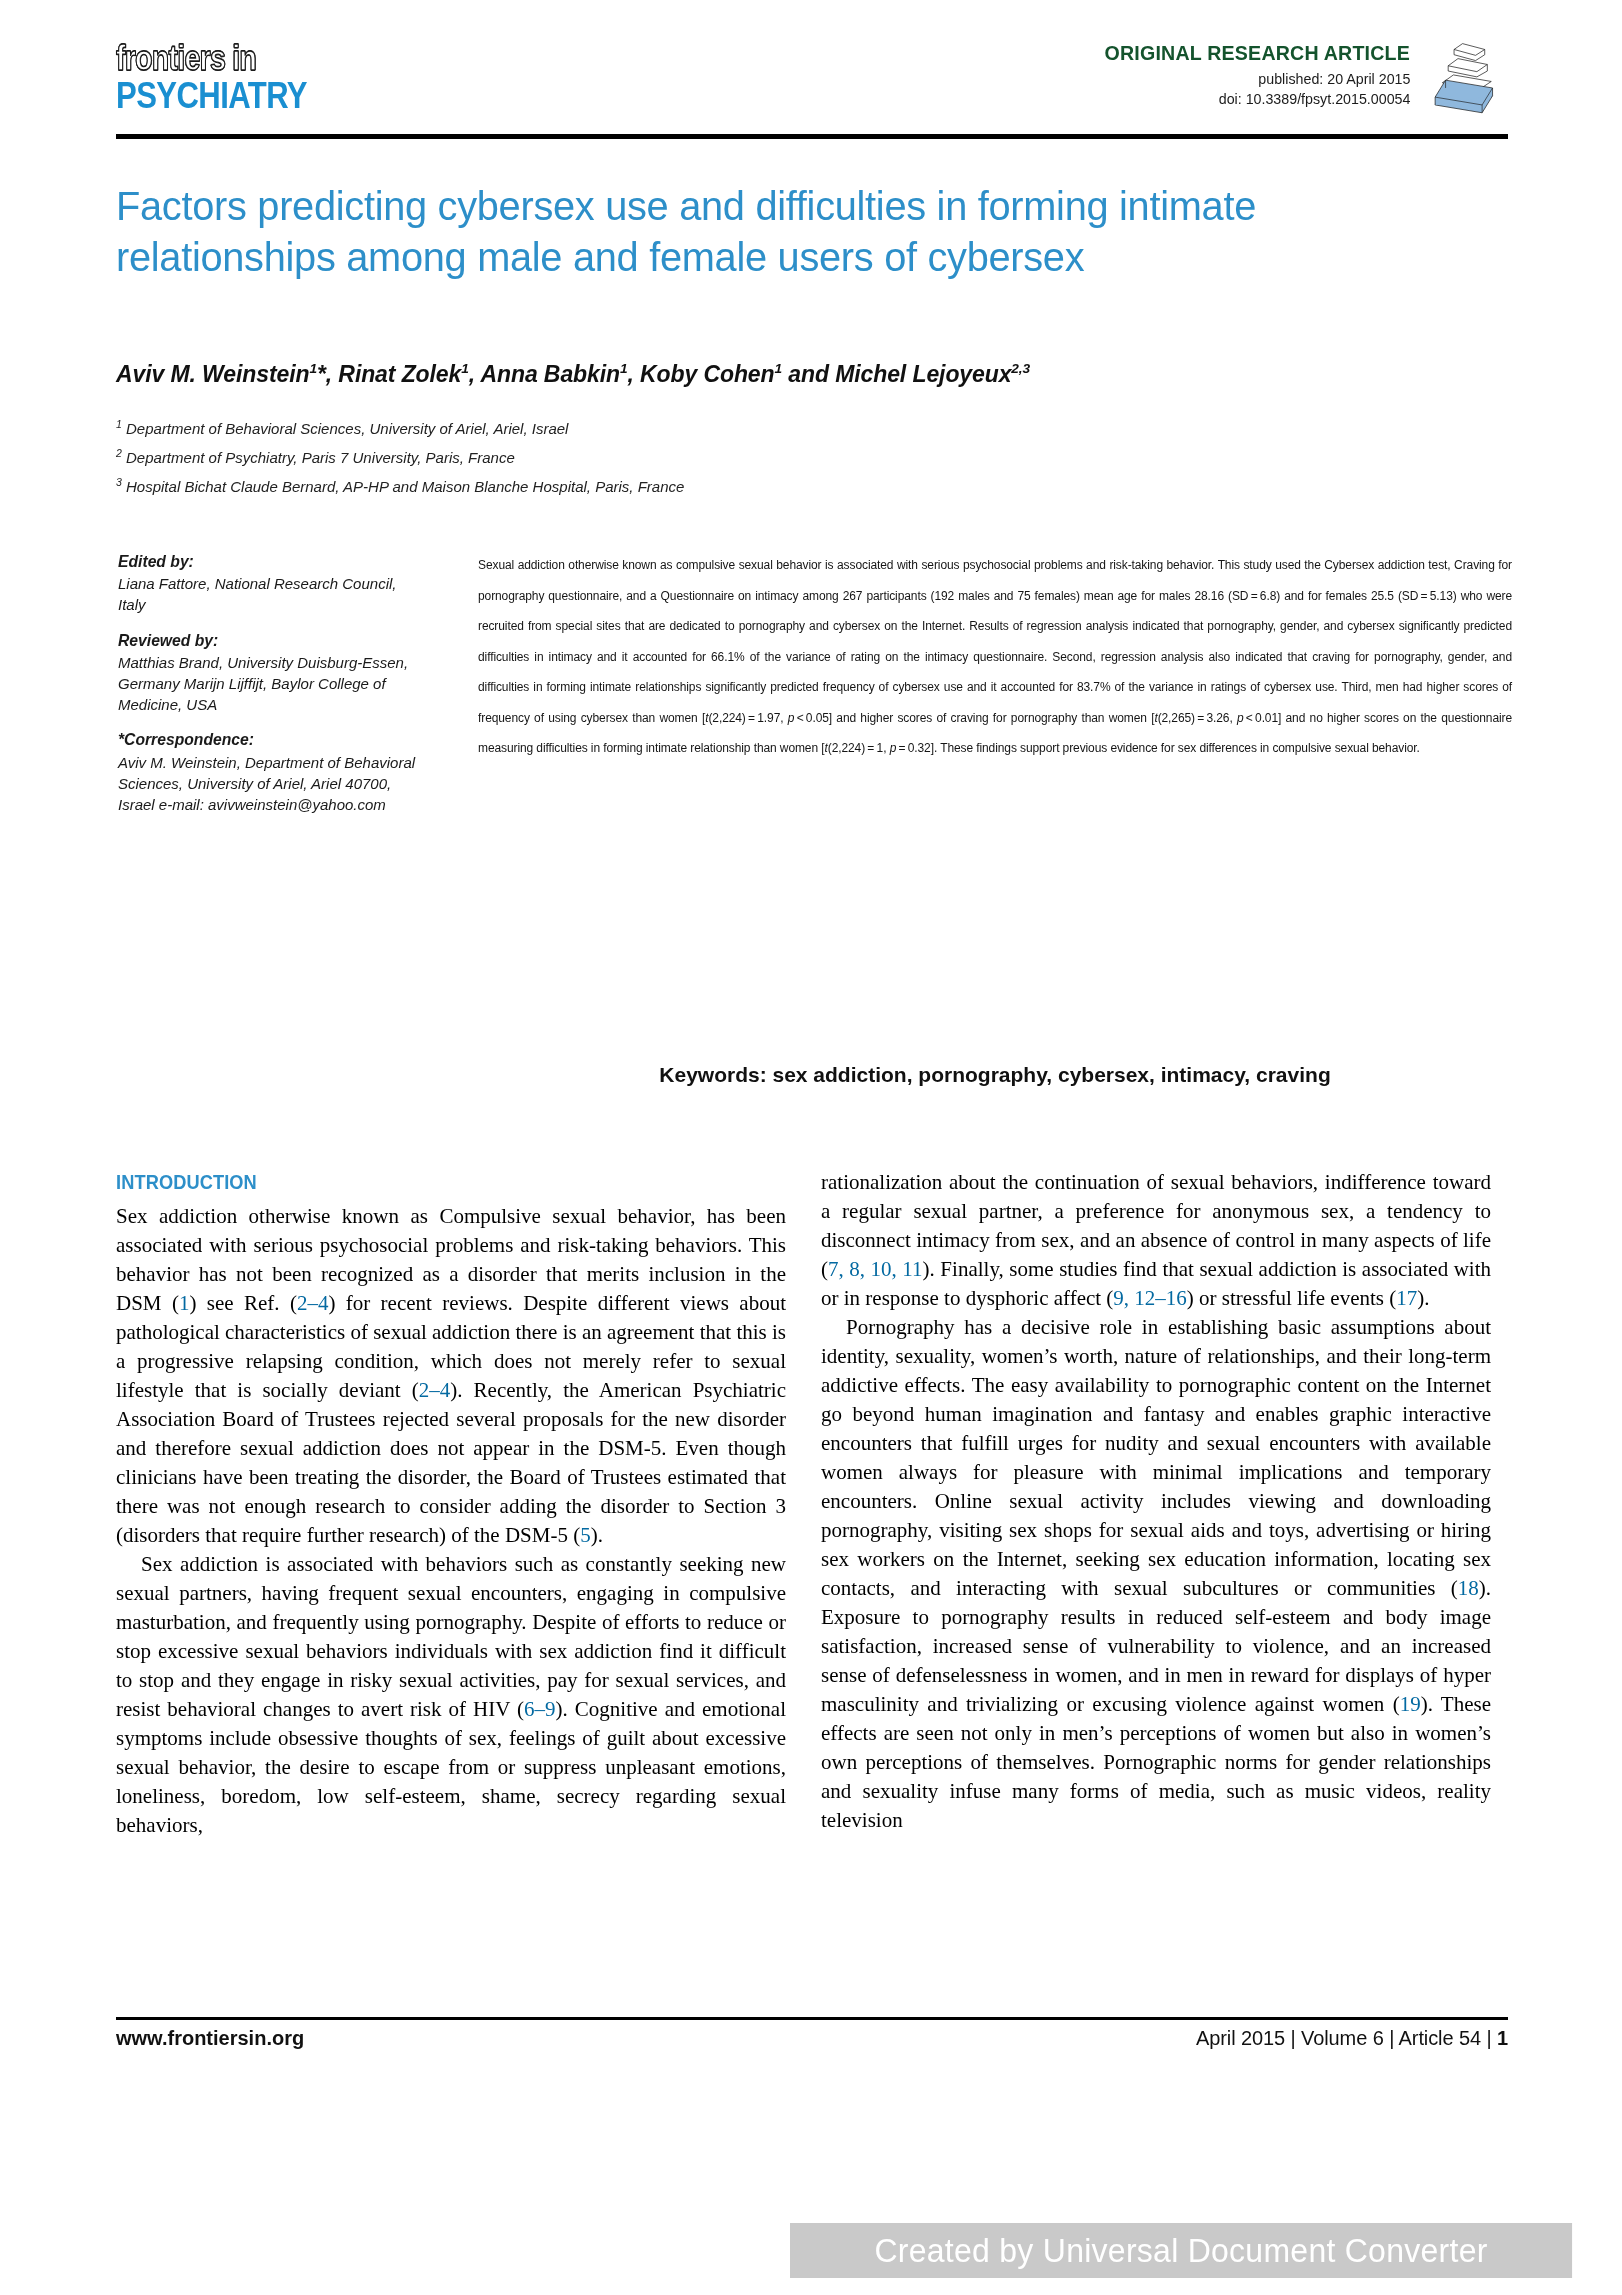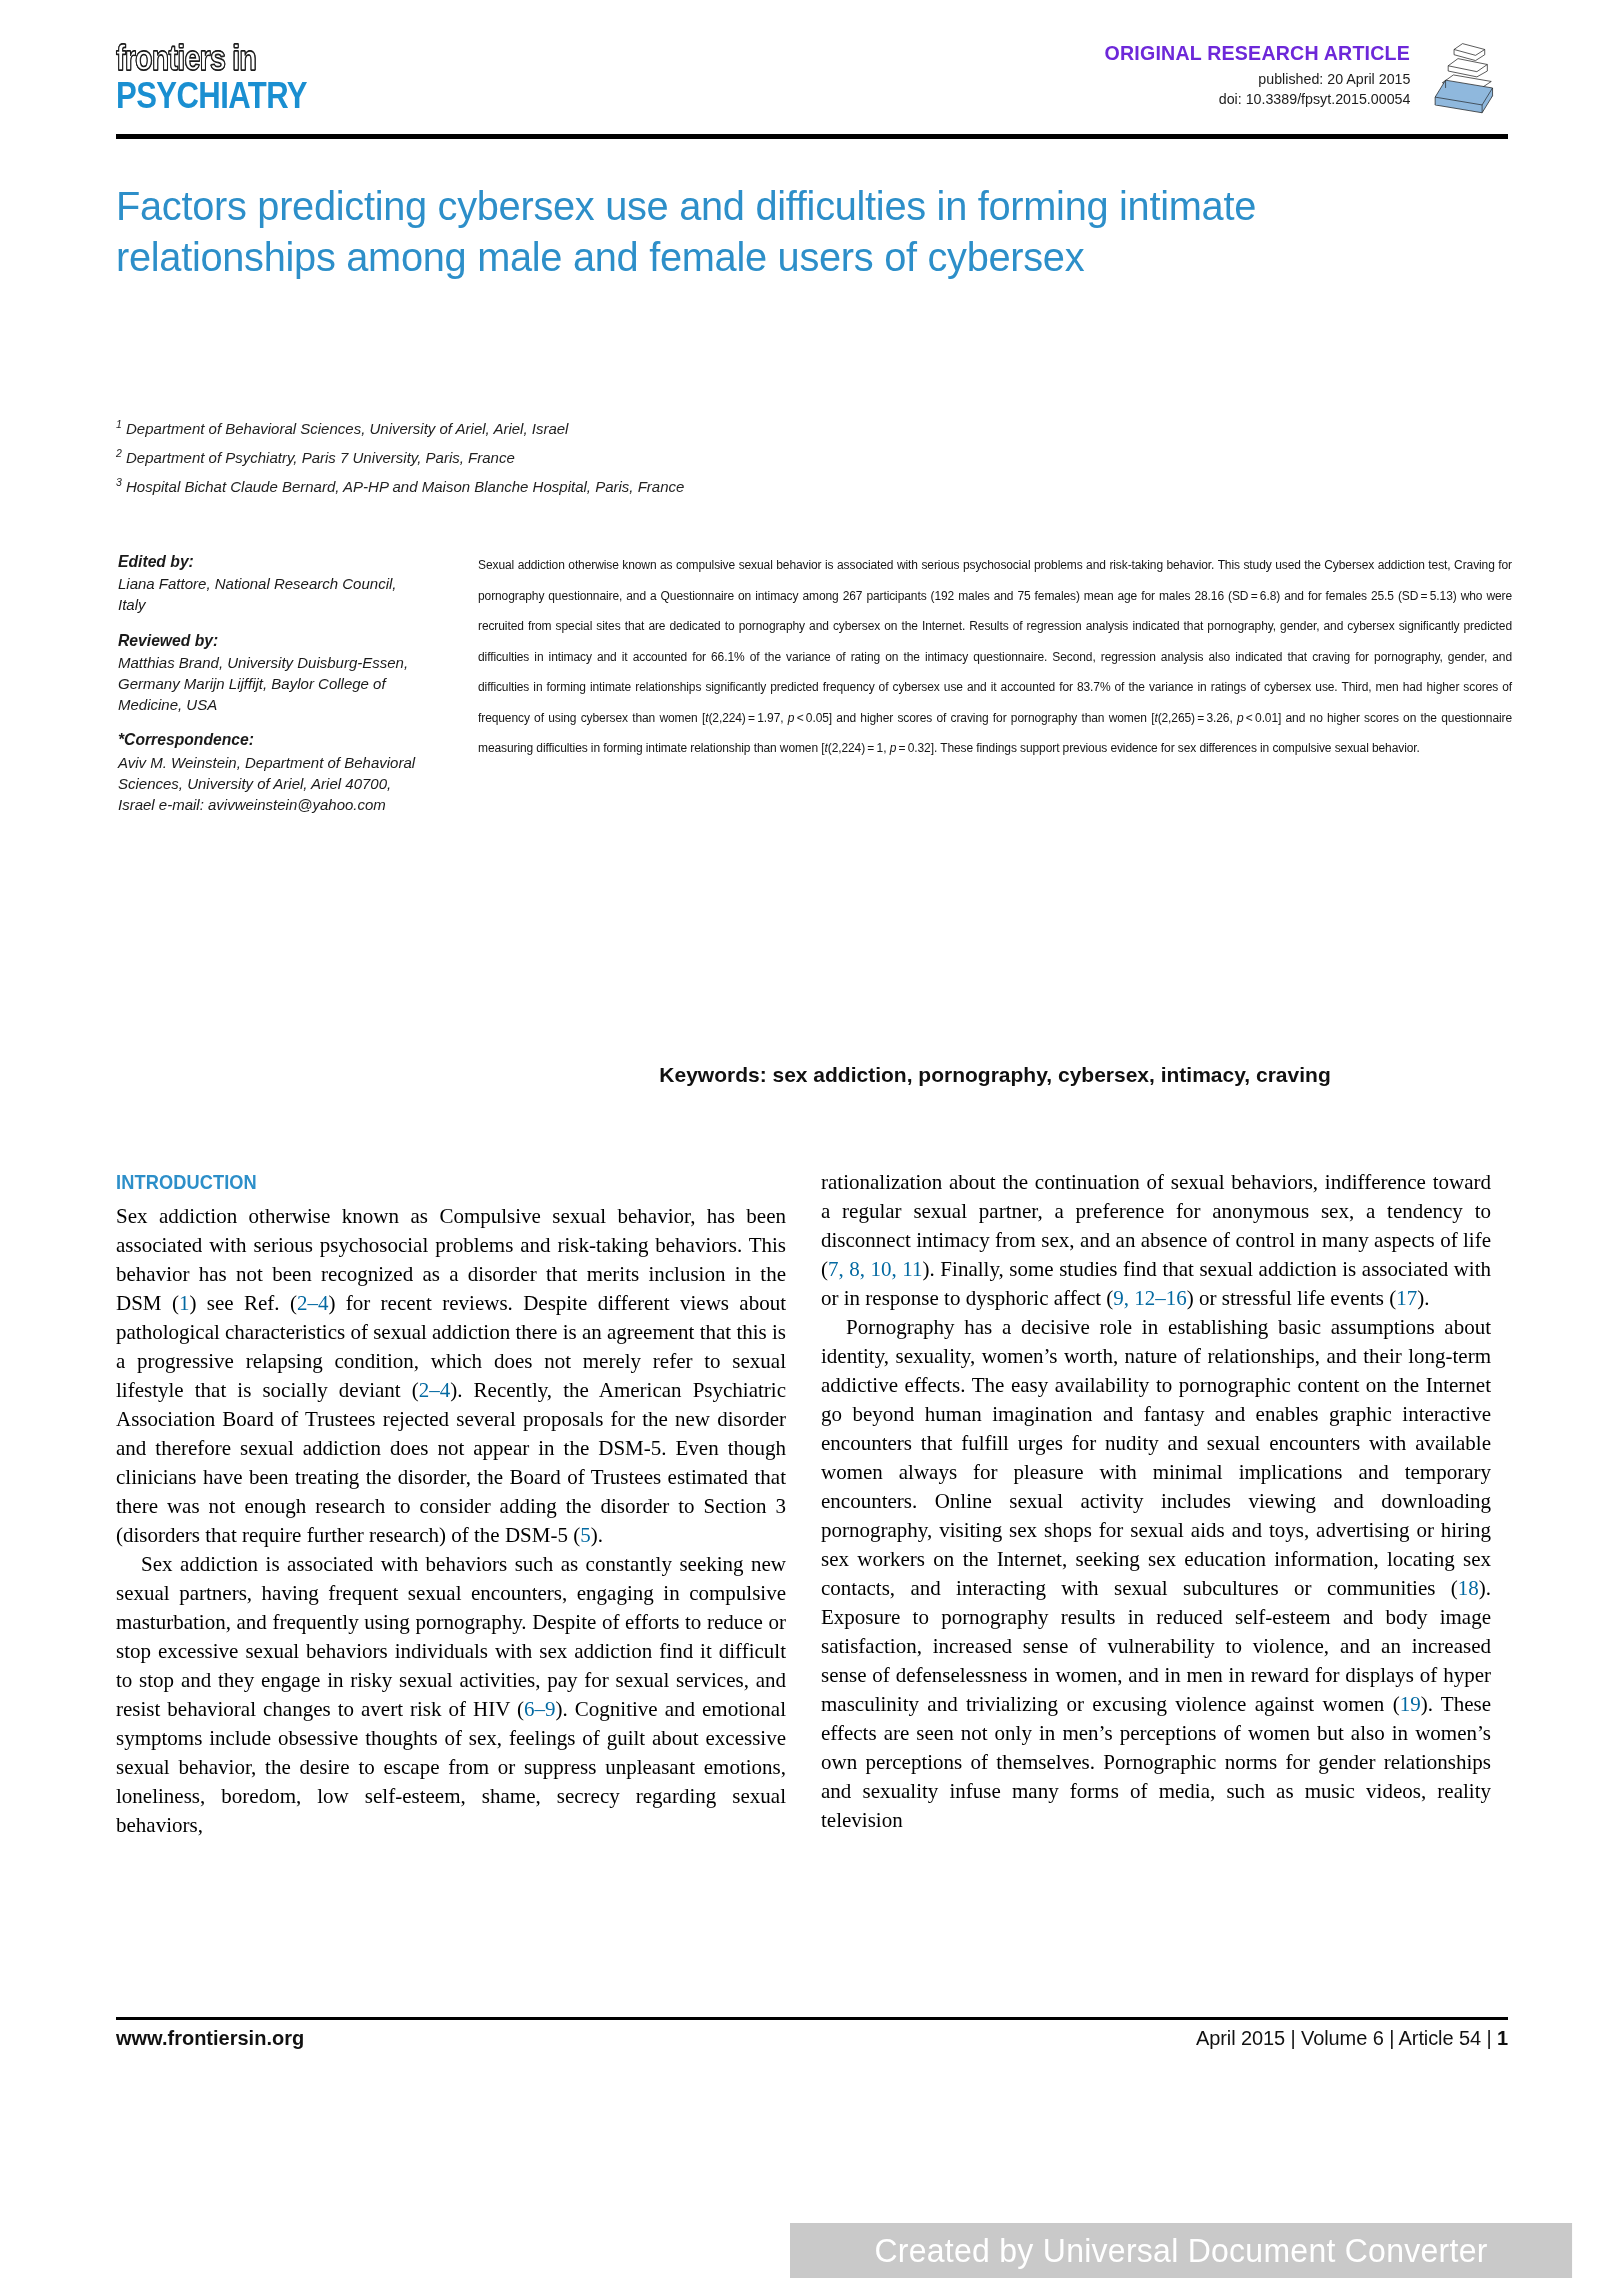--- a/index.html
+++ b/index.html
@@ -71,21 +71,21 @@
     position: absolute;
     right: 98px;
     top: 1.3px;
     text-align: right;
     font-family: "Liberation Sans", sans-serif;
   }
   .hr-title {
     font-size: 19.6px;
     font-weight: 700;
     letter-spacing: 0.2px;
-    color: #6d28d9;
+    color: #14532d;
     margin-bottom: 3.9px;
   }
   .hr-sub {
     font-size: 15px;
     font-weight: 400;
     color: #1b1b1b;
     line-height: 20px;
     transform: scaleX(0.95);
     transform-origin: right top;
   }
@@ -311,20 +311,21 @@
         <path d="M20 86 L92 98 L108 72" stroke="#1b1b1b" stroke-width="1" fill="none"></path>
         <path d="M92 98 L92 110" stroke="#1b1b1b" stroke-width="1" fill="none"></path>
       </g>
     </svg>
   </div>
 
   <div class="rule-top"></div>
 
   <h1 class="article-title">Factors predicting cybersex use and difficulties in forming intimate relationships among male and female users of cybersex</h1>
 
+  <div class="authors">Aviv M. Weinstein<sup>1</sup>*, Rinat Zolek<sup>1</sup>, Anna Babkin<sup>1</sup>, Koby Cohen<sup>1</sup> and Michel Lejoyeux<sup>2,3</sup></div>
 
   <div class="affiliations">
     <div class="aff"><sup>1</sup>&nbsp;<span>Department of Behavioral Sciences, University of Ariel, Ariel, Israel</span></div>
     <div class="aff"><sup>2</sup>&nbsp;<span>Department of Psychiatry, Paris 7 University, Paris, France</span></div>
     <div class="aff"><sup>3</sup>&nbsp;<span>Hospital Bichat Claude Bernard, AP-HP and Maison Blanche Hospital, Paris, France</span></div>
   </div>
 
   <aside class="sidebar">
     <div class="sb-head">Edited by:</div>
     <div class="sb-body">Liana Fattore, National Research Council, Italy</div>

